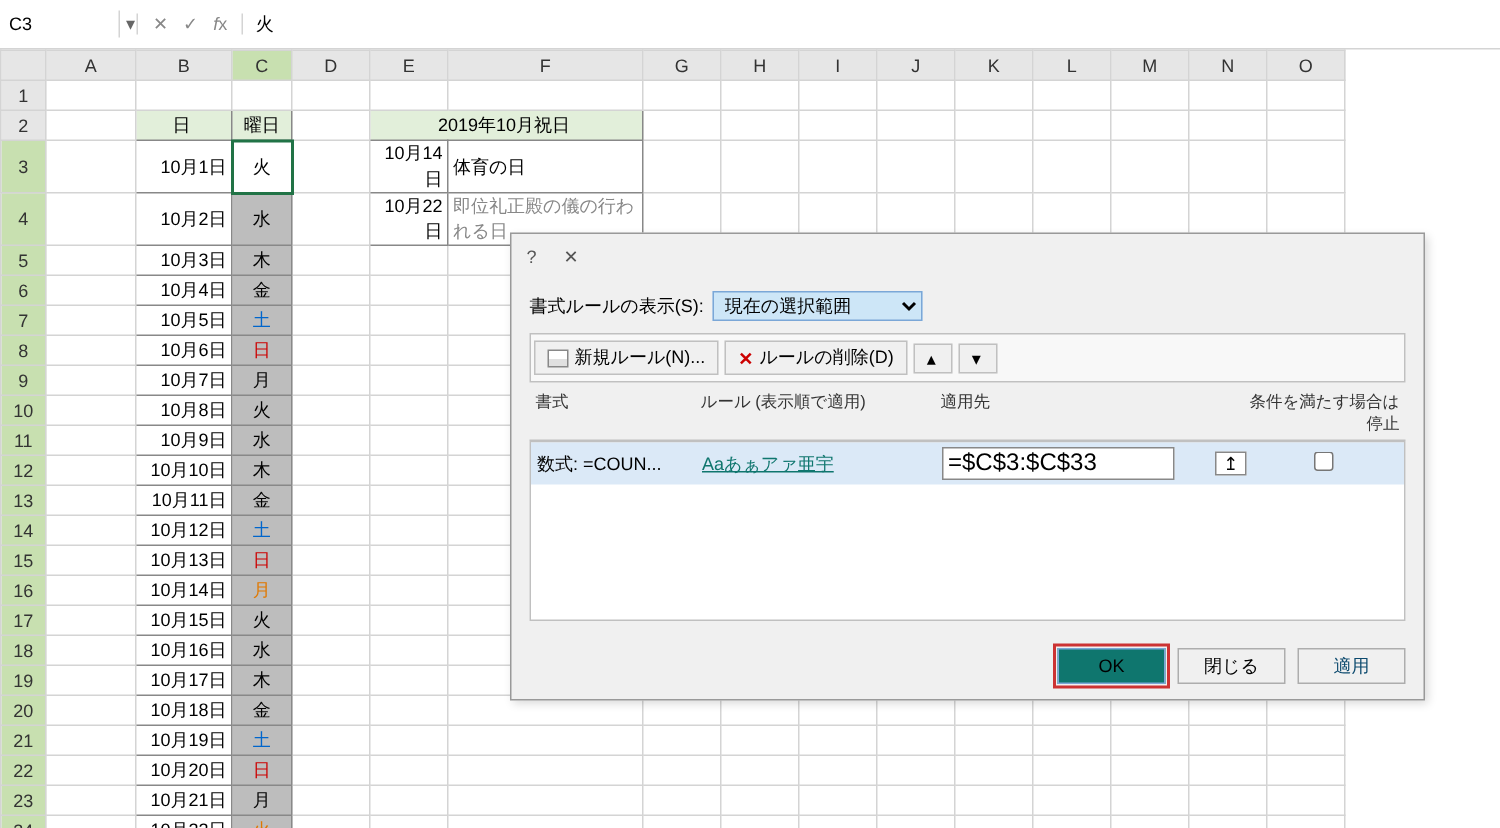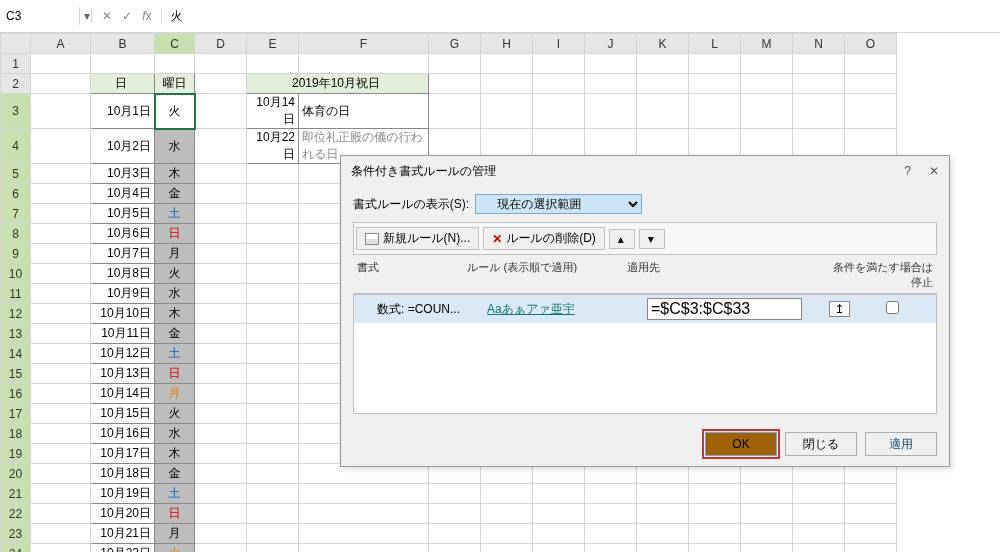--- a/index.html
+++ b/index.html
@@ -36,44 +36,44 @@
     .sun { color: #cc0000; }
     .hol { color: #e07800; }
     .corner { width: 30px; background: #e6e6e6; }
 
     
     .dlg { position: absolute; left: 340px; top: 155px; width: 610px; background: #f0f0f0; border: 1px solid #999; box-shadow: 2px 2px 6px rgba(0,0,0,0.15); }
     .dlg-title { display: flex; justify-content: space-between; align-items: center; height: 30px; padding: 0 10px; font-size: 12px; }
     .dlg-title-right { display: flex; gap: 18px; color: #555; }
     .dlg-body { padding: 8px 12px; }
     .dlg-row1 { display: flex; align-items: center; gap: 6px; margin-bottom: 8px; }
-    .dlg-row1 select { background: #cde6f7; border: 1px solid #7ba7d7; padding: 1px 17px; width: 167px; font-size: 12px; }
+    .dlg-row1 select { background: #cde6f7; border: 1px solid #7ba7d7; padding: 1px 3px; width: 140px; font-size: 12px; }
     .dlg-toolbar { display: flex; gap: 4px; align-items: center; margin-bottom: 2px; padding: 4px 2px; border: 1px solid #c0c0c0; background: #f8f8f8; }
     .dlg-toolbar button { background: #f0f0f0; border: 1px solid #c0c0c0; padding: 2px 8px; font-size: 12px; display: flex; align-items: center; gap: 4px; cursor: pointer; }
     .tb-ico { display: inline-block; width: 14px; height: 12px; border: 1px solid #888; background: linear-gradient(#fff 50%, #e0e0e0 50%); }
     .tb-x { color: #c00; font-weight: bold; }
     .dlg-toolbar .arrow-btn { width: 26px; text-align: center; }
     .rule-head { display: flex; font-size: 11px; color: #333; padding: 3px 4px; border-bottom: 1px solid #c0c0c0; }
     .rule-head div:nth-child(1) { width: 110px; }
     .rule-head div:nth-child(2) { width: 160px; }
     .rule-head div:nth-child(3) { width: 205px; }
     .rule-head div:nth-child(4) { flex: 1; text-align: right; }
     .rule-list { background: #fff; border: 1px solid #c0c0c0; height: 120px; }
     .rule-row { display: flex; align-items: center; padding: 3px 4px; background: #dbe9f7; font-size: 12px; }
-    .rule-row .c1 { width: 110px; margin-left: 19px; }
+    .rule-row .c1 { width: 110px; }
     .rule-row .c2 { width: 160px; color: #0f766e; text-decoration: underline; }
     .rule-row .c3 { width: 180px; }
     .rule-row .c3 input { width: 155px; font-size: 16px; border: 1px solid #888; padding: 1px 3px; }
     .rule-row .c3b { width: 25px; text-align: center; }
     .rule-row .c3b span { border: 1px solid #888; padding: 0 4px; background: #fff; cursor: pointer; }
     .rule-row .c4 { flex: 1; text-align: center; }
     .rule-row .c4 input { }
     .dlg-btns { display: flex; justify-content: flex-end; gap: 8px; padding: 10px 12px 10px; }
     .dlg-btns button { width: 72px; height: 24px; background: #f0f0f0; border: 1px solid #adadad; font-size: 12px; }
-    .dlg-btns button.primary { outline: 2px solid #cc3333; outline-offset: 1px; border: 1px solid #7ba7d7; background: #a16207; }
+    .dlg-btns button.primary { outline: 2px solid #cc3333; outline-offset: 1px; border: 1px solid #7ba7d7; background: #0f766e; }
     .dlg-btns button.disabled { color: #0c4a6e; }
   </style>
 </head>
 <body>
 
 <div class="fb-row">
   <div class="name-box">C3</div>
   <div class="name-box-dd">▾</div>
   <div class="fb-icons">
     <span>✕</span>
@@ -536,21 +536,20 @@
           <td class="colM"></td>
           <td class="colN"></td>
           <td class="colO"></td>
         </tr>
       </tbody>
   </table>
 </div>
 
 <div class="dlg">
   <div class="dlg-title">
-    <span>条件付き書式ルールの管理</span>
     <div class="dlg-title-right">
       <span>?</span>
       <span>✕</span>
     </div>
   </div>
   <div class="dlg-body">
     <div class="dlg-row1">
       <span>書式ルールの表示(S):</span>
       <select><option>現在の選択範囲</option></select>
     </div>

